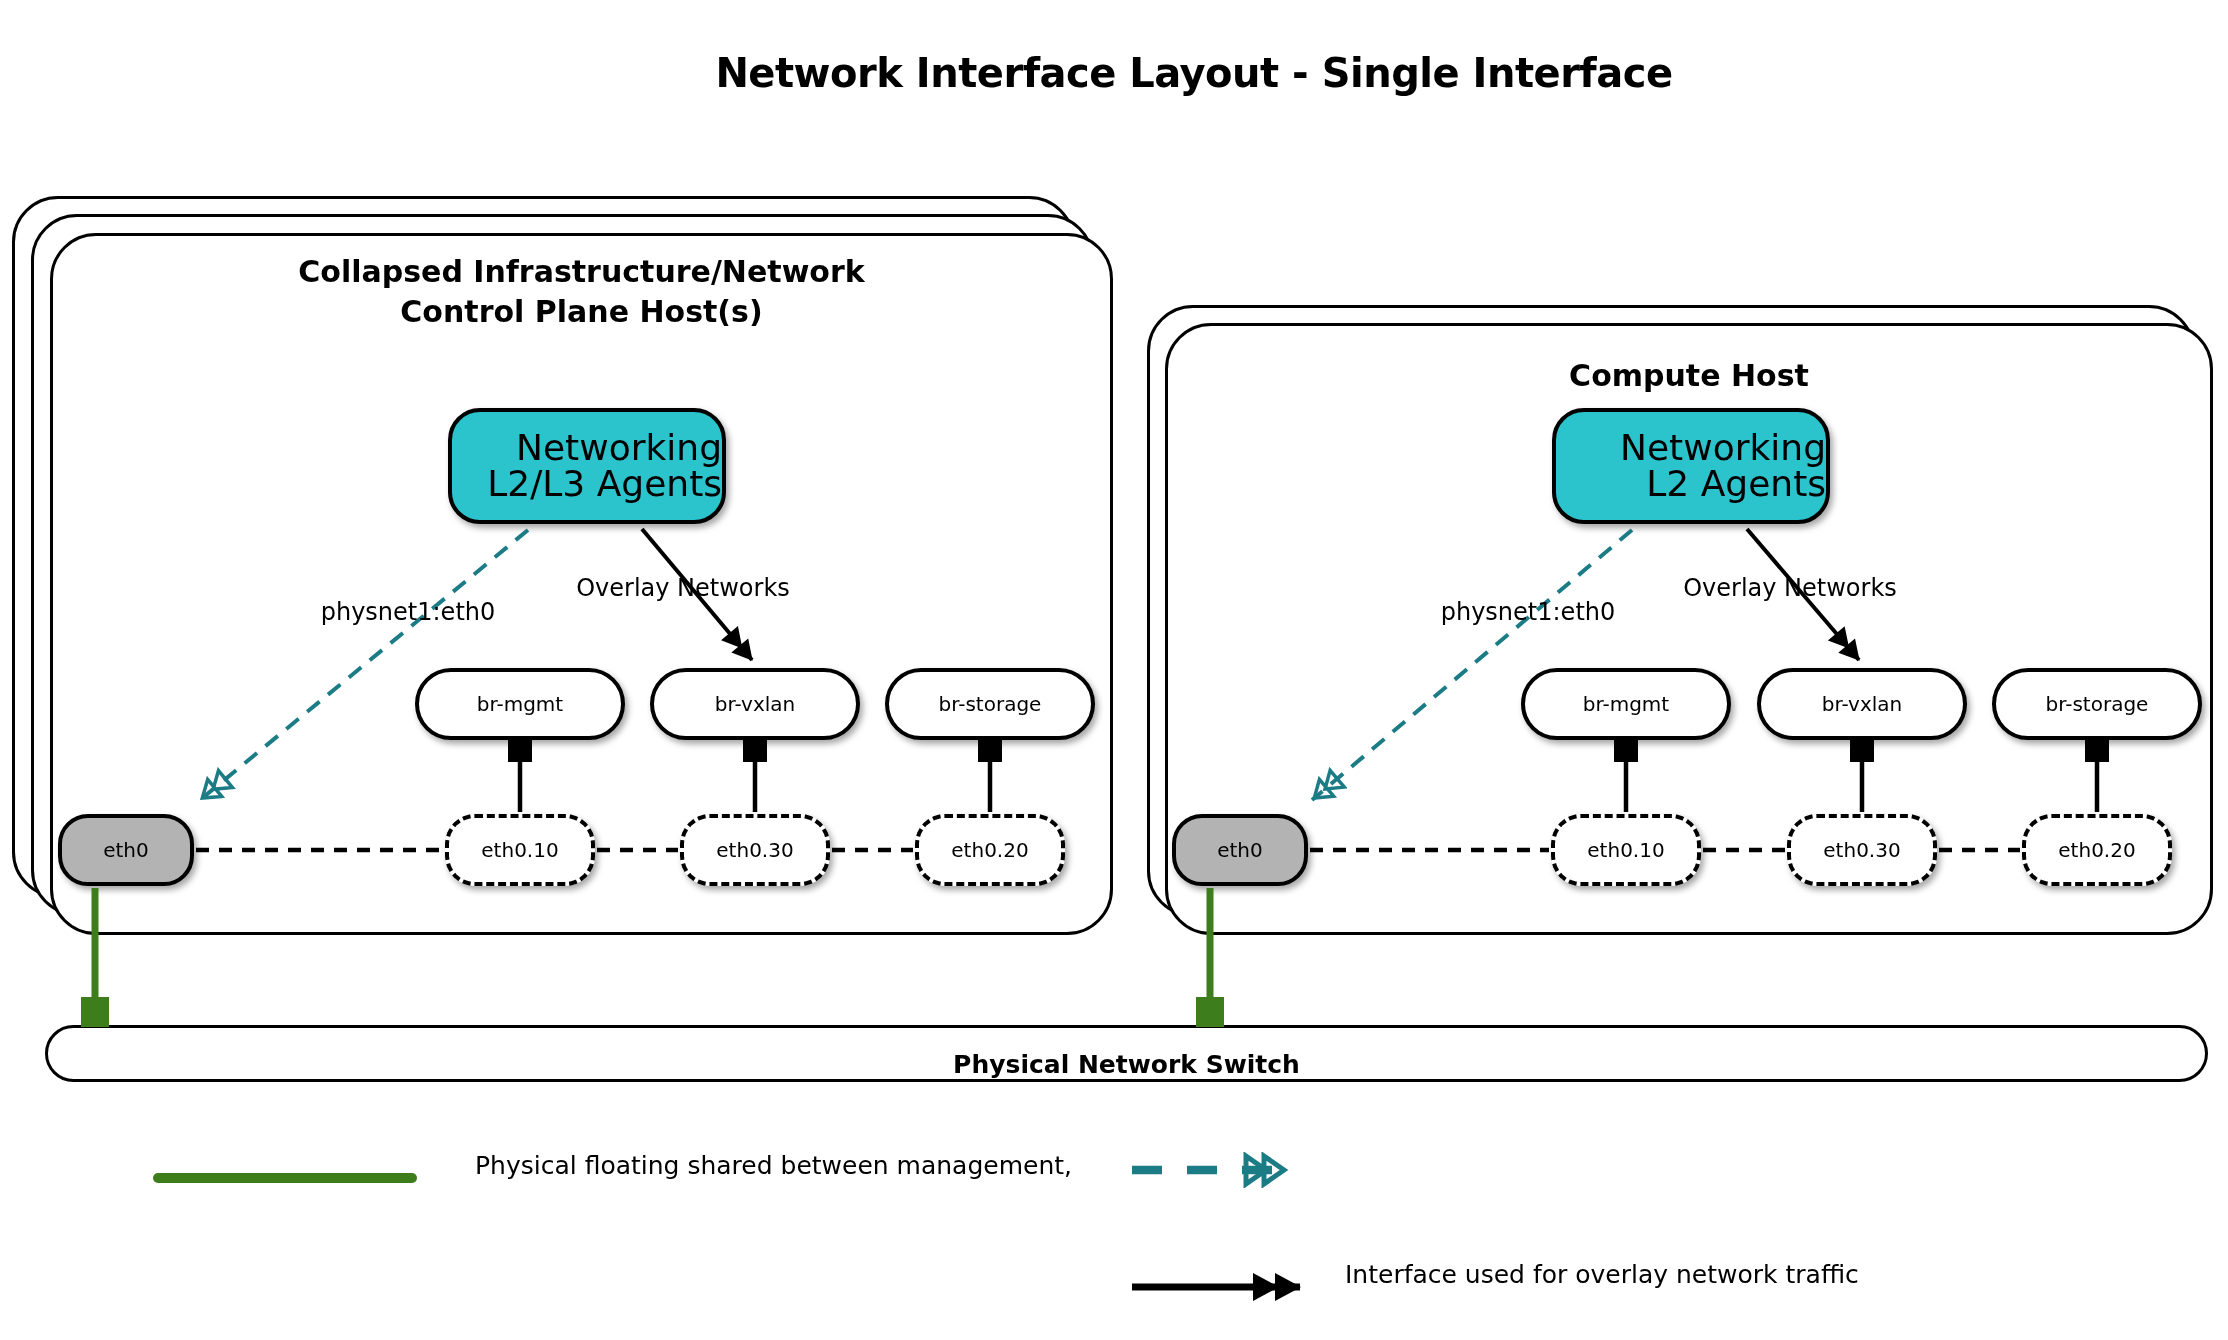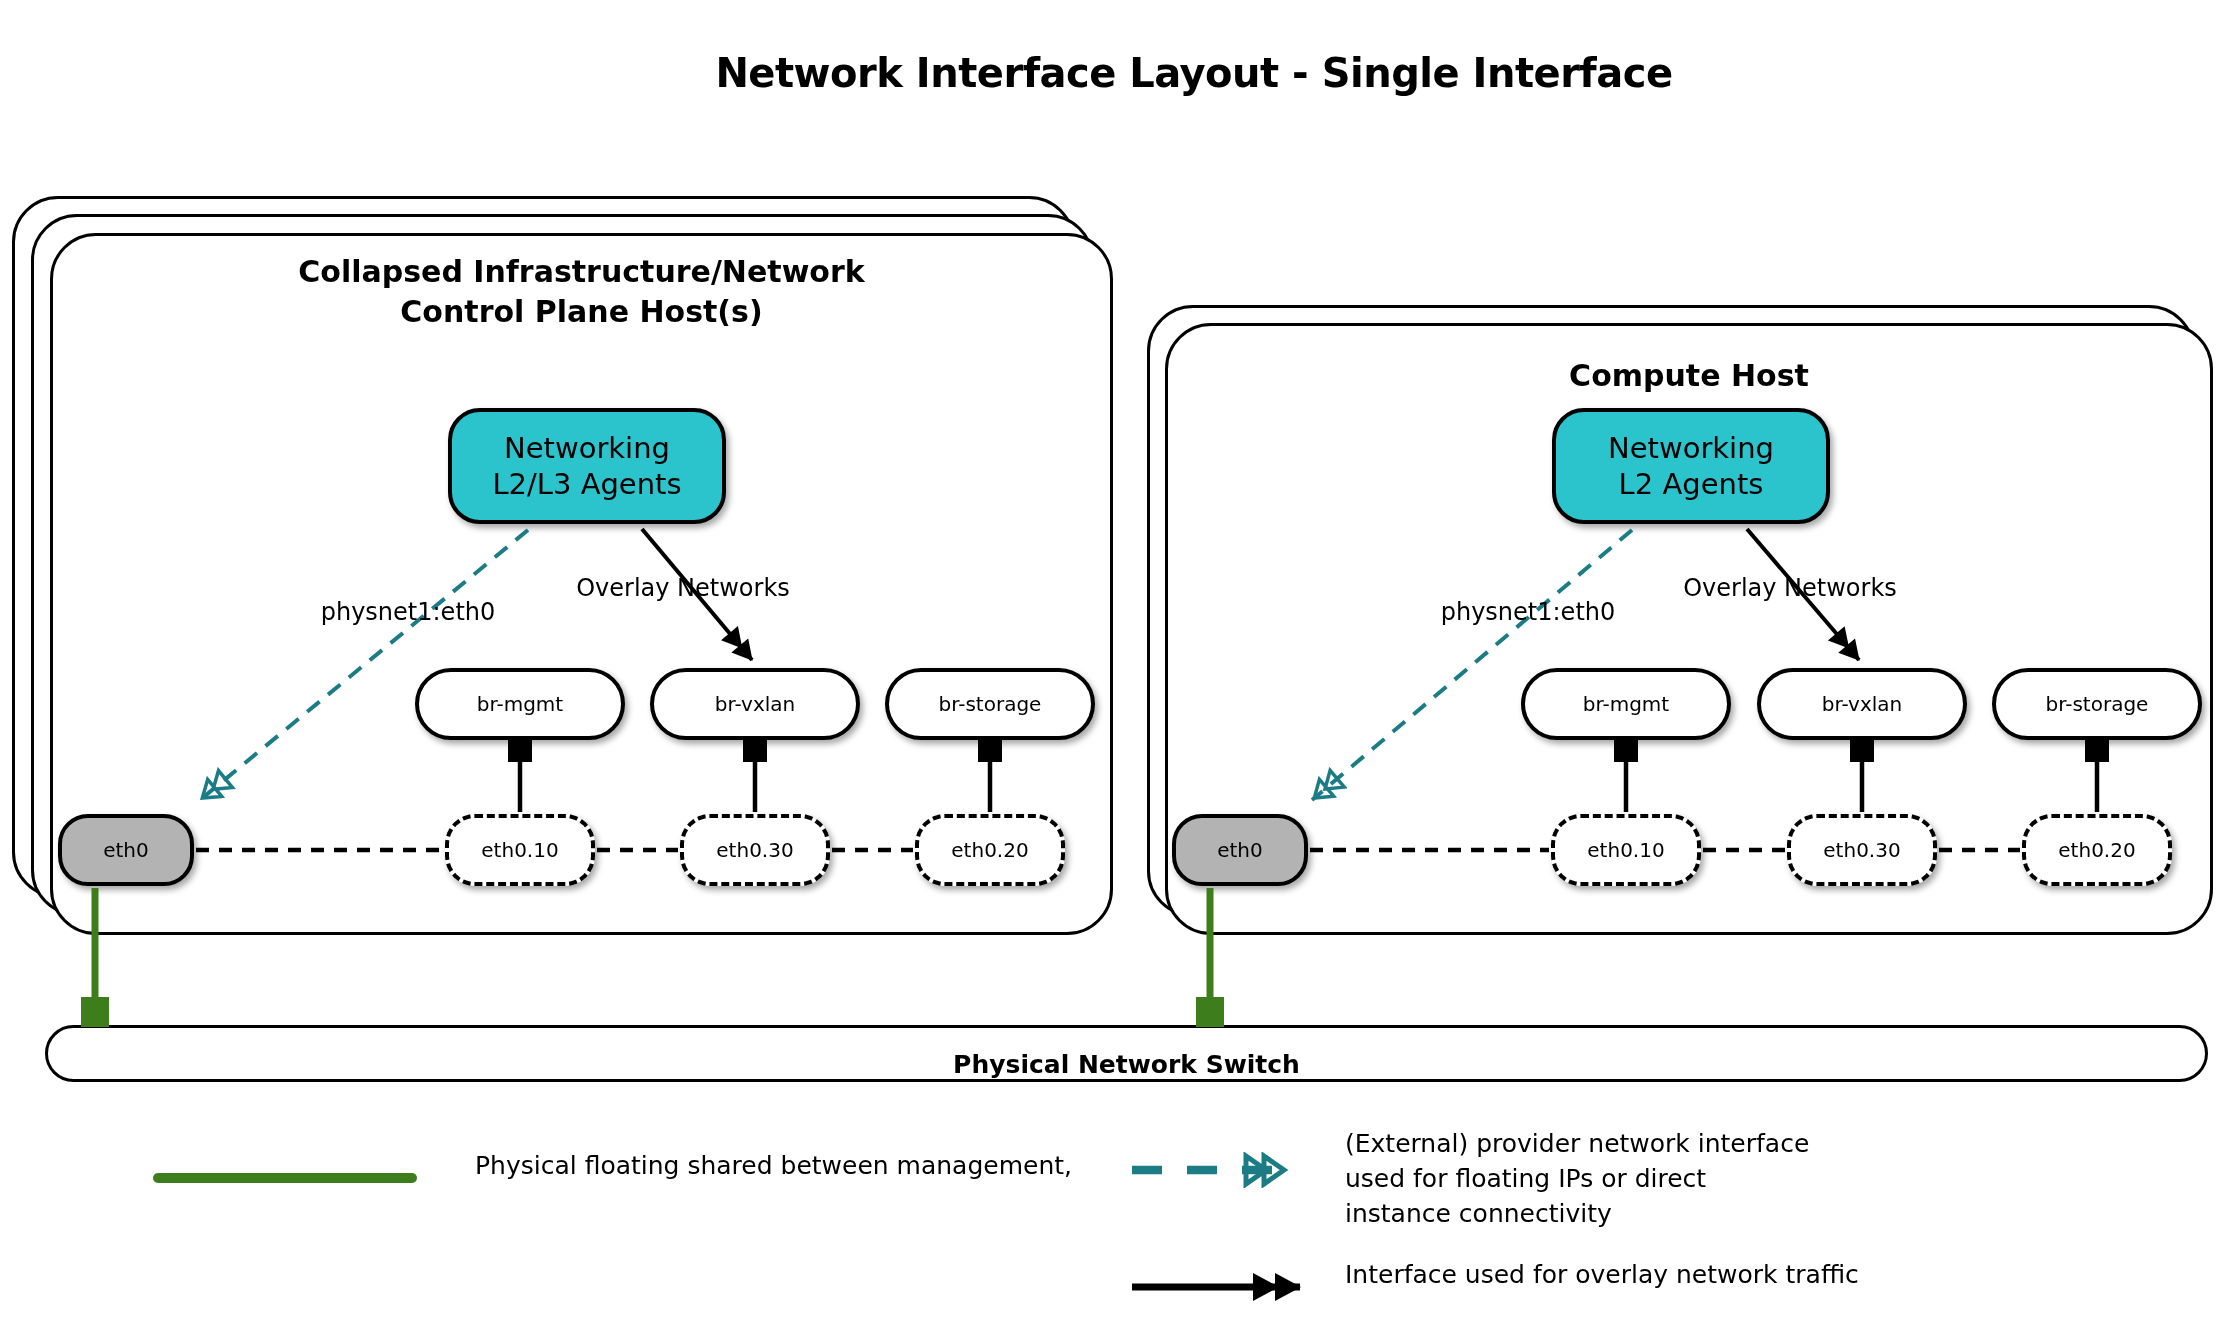--- a/index.html
+++ b/index.html
@@ -29,21 +29,21 @@
     z-index:4;
   }
   
   .node{
     position:absolute;display:flex;flex-direction:column;align-items:center;justify-content:center;
     box-sizing:border-box;background:#fff;border:4px solid var(--line);
     font-size:20px;line-height:32px;text-align:center;z-index:3;
     box-shadow:3px 4px 6px rgba(0,0,0,0.35);
   }
   .agent{
-    background:var(--agent-fill);border-radius:32px;font-size:29px;line-height:36px;
+    background:var(--agent-fill);border-radius:32px;font-size:36px;line-height:36px;align-items:flex-end;
   }
   .bridge{border-radius:38px;}
   .ethphys{background:var(--physical-interface-fill);border-radius:30px;}
   .vlan{border:4px dashed var(--line);border-radius:30px;}
   .conn-label{
     position:absolute;text-align:center;font-size:24px;z-index:6;
   }
   
   #wires{position:absolute;left:0;top:0;z-index:5;pointer-events:none;}
   .teal-dash{stroke:var(--provider-arrow);stroke-width:4px;fill:none;stroke-dasharray:16 11;}
@@ -151,25 +151,20 @@
   <div class="node vlan" style="left:2022px;top:814px;width:150px;height:72px;">
     <div>eth0.20</div>
   </div>
 
   <div class="abs" id="switch-box">
     <div class="lbl">Physical Network Switch</div>
   </div>
 
   <div class="legend-text" style="left:475px;top:1148px;">
     <div>Physical floating shared between management,</div>
-  </div>
-  <div class="legend-text" style="left:1345px;top:1126px;">
-    <div>(External) provider network interface</div>
-    <div>used for floating IPs or direct</div>
-    <div>instance connectivity</div>
   </div>
   <div class="legend-text" style="left:1345px;top:1257px;">
     <div>Interface used for overlay network traffic</div>
   </div>
 
   <svg id="wires" width="2228" height="1340" viewBox="0 0 2228 1340">
     <defs>
       <marker id="tealHeadSm" markerUnits="userSpaceOnUse" markerWidth="40" markerHeight="28" refX="36" refY="14" orient="auto">
         <path class="teal-head-path" style="stroke-width:3.5px" d="M3,3 L19,14 L3,25 Z M17,3 L33,14 L17,25 Z"></path>
       </marker>

